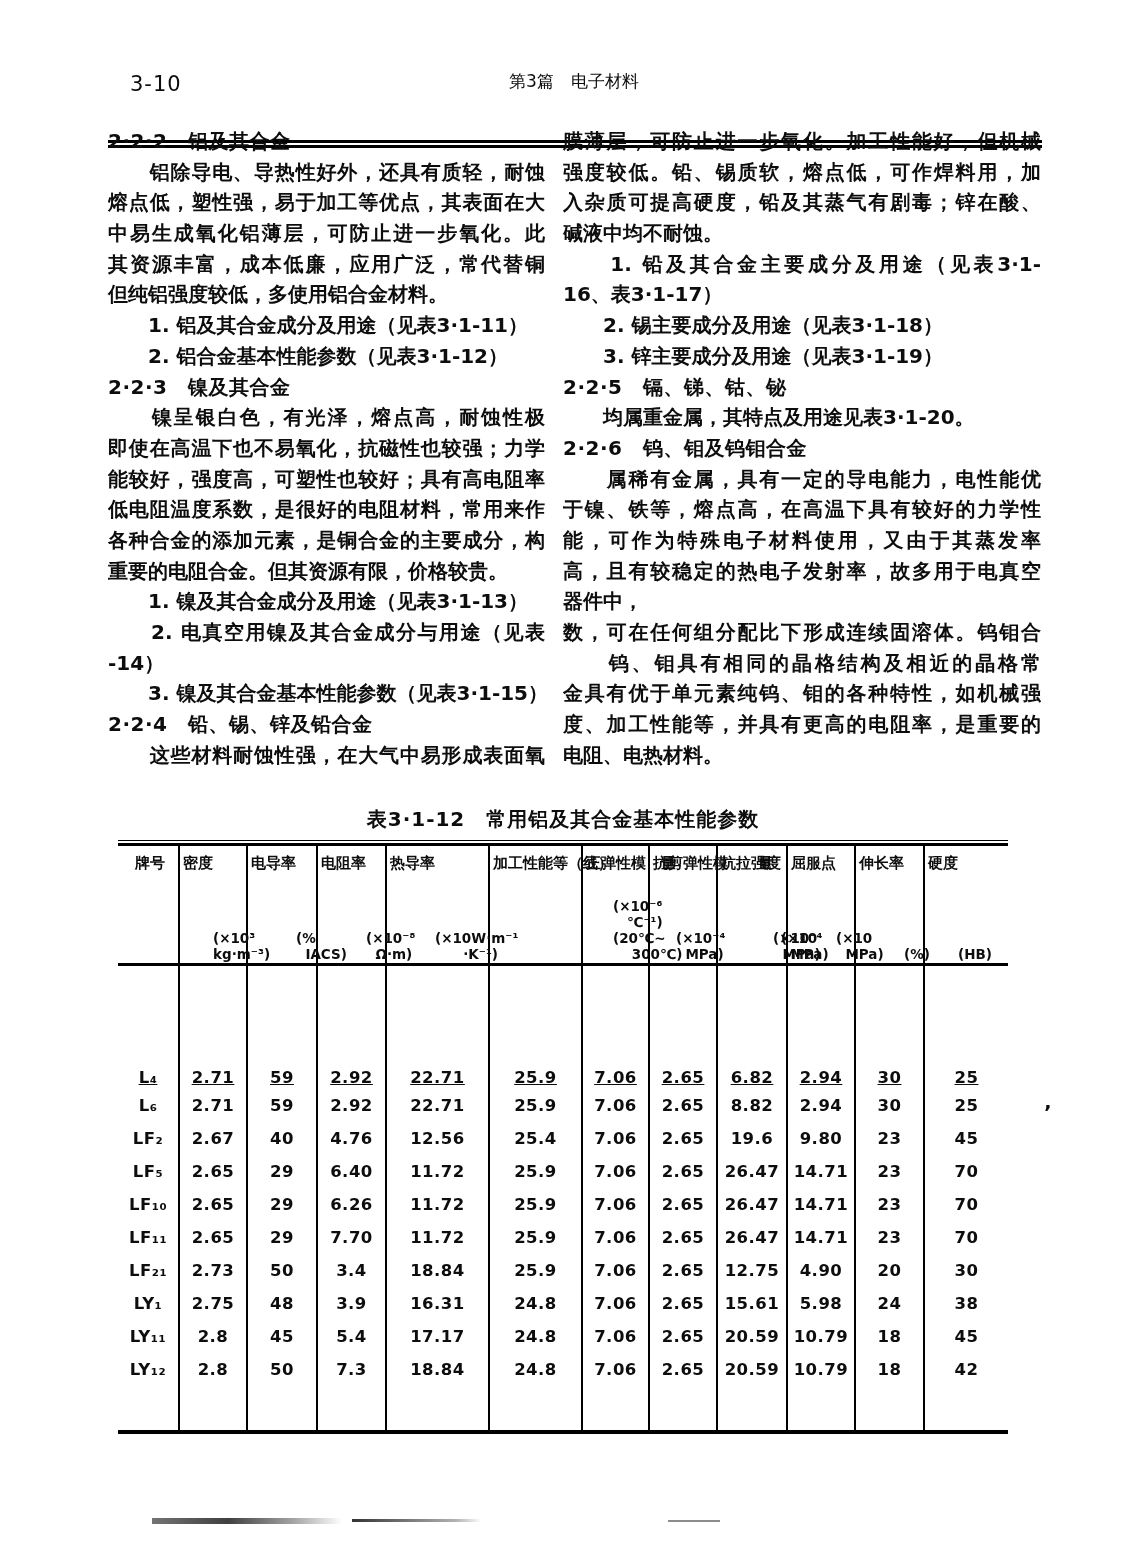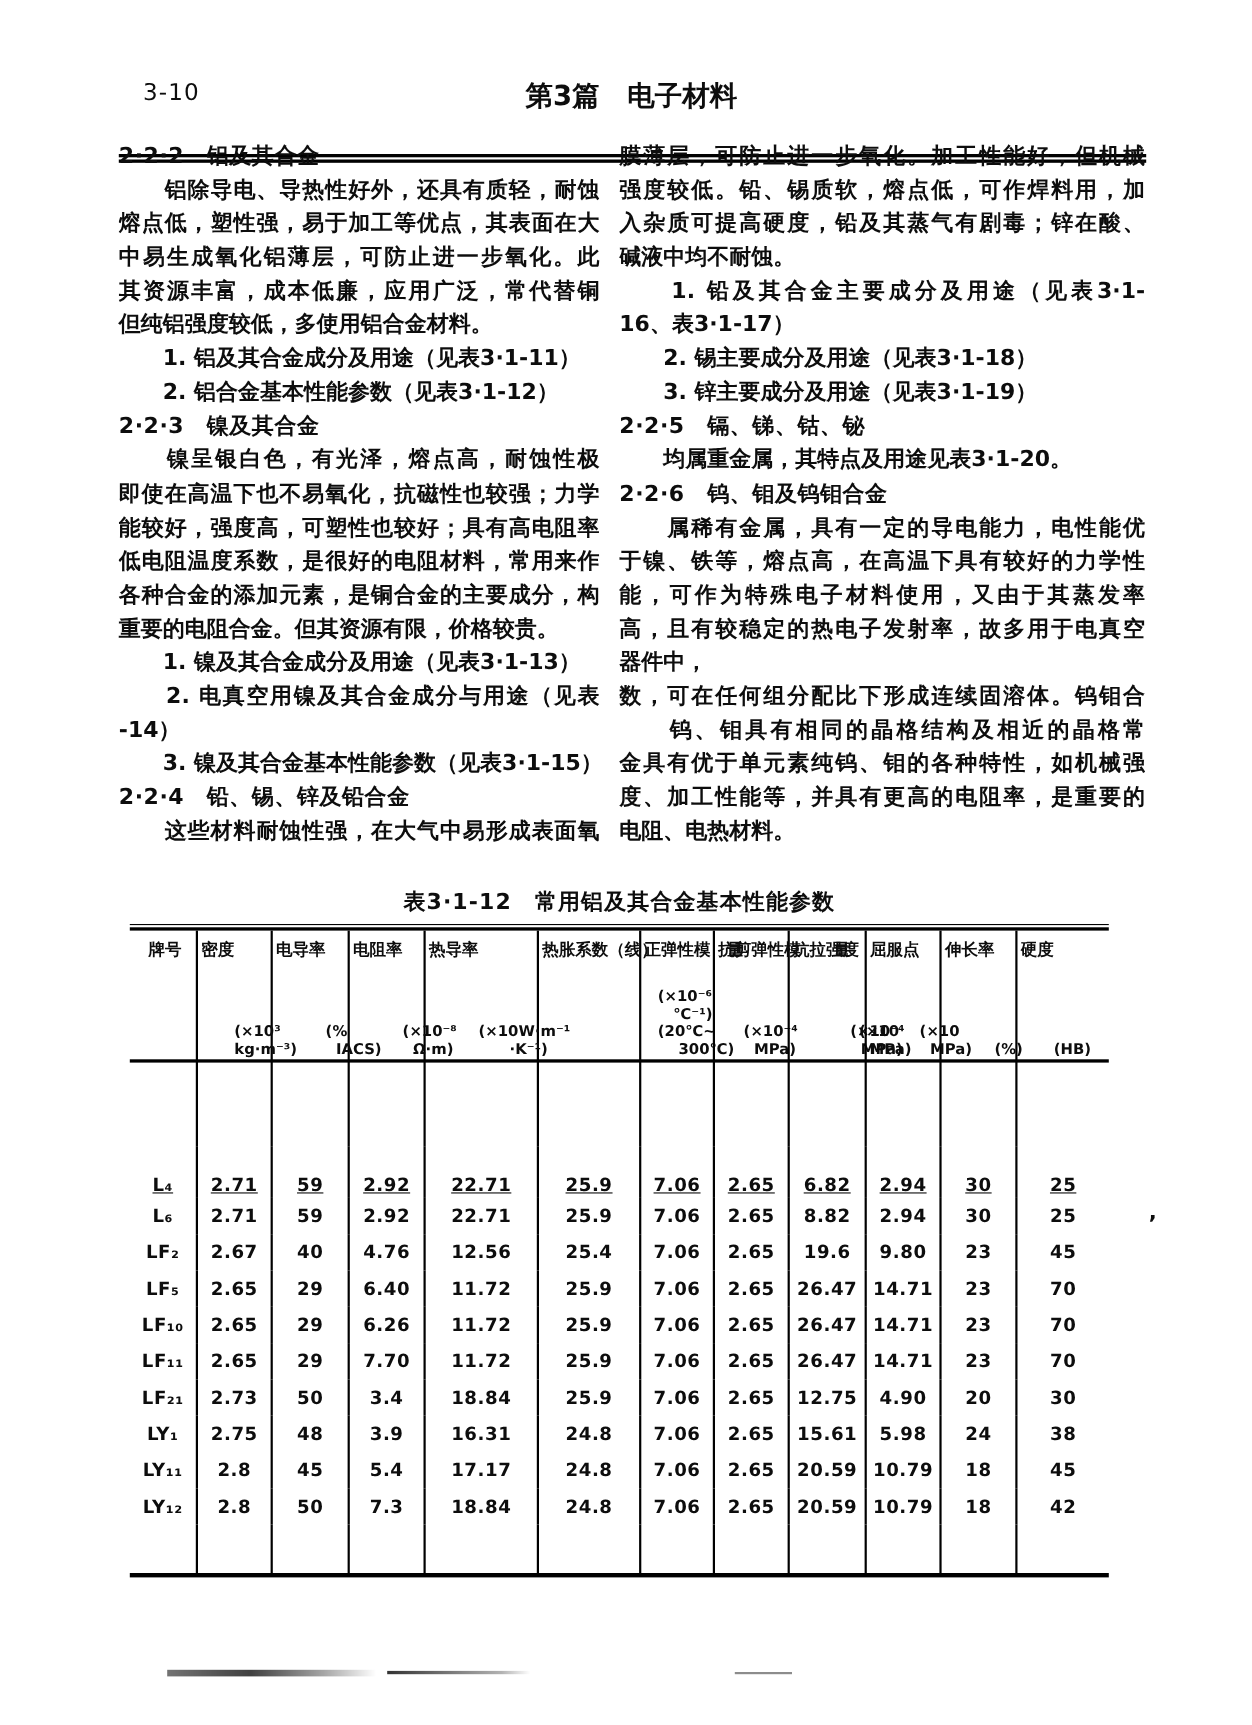--- a/index.html
+++ b/index.html
@@ -4,21 +4,21 @@
 <style>
   html,body{margin:0;padding:0;}
   body{
     width:1138px;height:1568px;position:relative;background:#ffffff;
     font-family:"DejaVu Sans",sans-serif;color:#0d0d0d;overflow:hidden;
     -webkit-font-smoothing:none;
   }
   
   .pagehead{position:absolute;top:68px;left:108px;width:932px;height:34px;}
   .pageno{position:absolute;left:22px;top:4px;font-size:21px;font-weight:400;letter-spacing:1px;}
-  .chapter{position:absolute;left:0;right:0;top:2px;text-align:center;font-size:25px;font-weight:700;}
+  .chapter{position:absolute;left:0;right:0;top:2px;text-align:center;font-size:17px;font-weight:400;}
   .headrule{position:absolute;left:108px;width:934px;background:transparent;}
   .headrule .r1{height:3px;background:#000;}
   .headrule .r2{height:3px;background:#000;margin-top:2px;}
   
   .txtcol{position:absolute;top:126px;font-size:20px;font-weight:700;line-height:30.7px;}
   .txtcol.left{left:108px;width:437px;}
   .txtcol.right{left:563px;width:478px;}
   .line{white-space:pre;height:30.7px;}
   .line.j{white-space:normal;text-align:justify;text-align-last:justify;overflow:hidden;}
   .line.hd{letter-spacing:0.5px;}
@@ -143,21 +143,21 @@
       </div>
       <div class="hcell">
         <div class="hinner">
           <div class="hlab">热导率</div>
           <div class="hunit">(×10W·m⁻¹
       ·K⁻¹)</div>
         </div>
       </div>
       <div class="hcell">
         <div class="hinner">
-          <div class="hlab">热胀系数</div>
+          <div class="hlab">加工性能等</div>
           <div class="hlab">（线）</div>
           <div class="hunit">(×10⁻⁶
    ℃⁻¹)
 (20℃~
     300℃)</div>
         </div>
       </div>
       <div class="hcell">
         <div class="hinner">
           <div class="hlab">正弹性</div>

